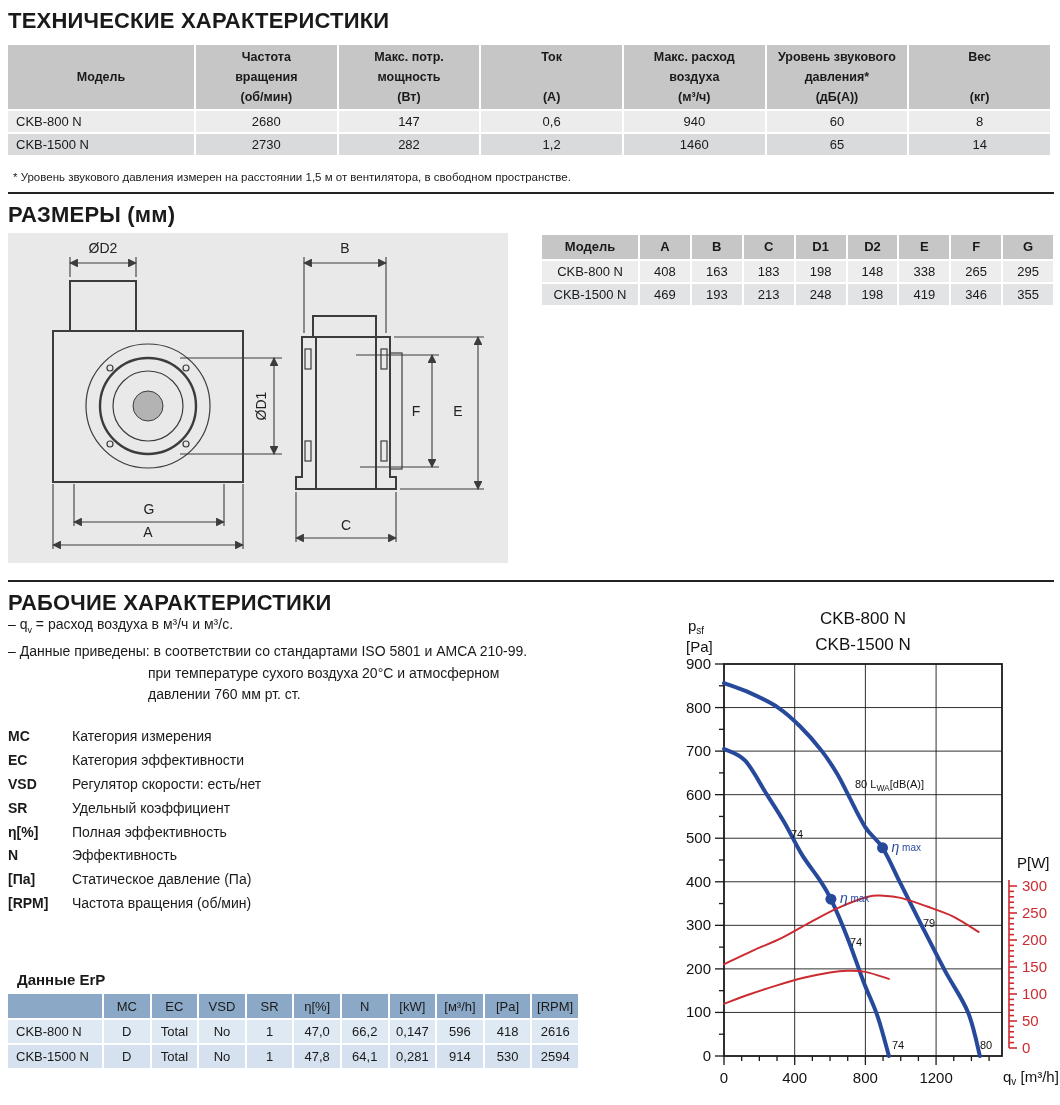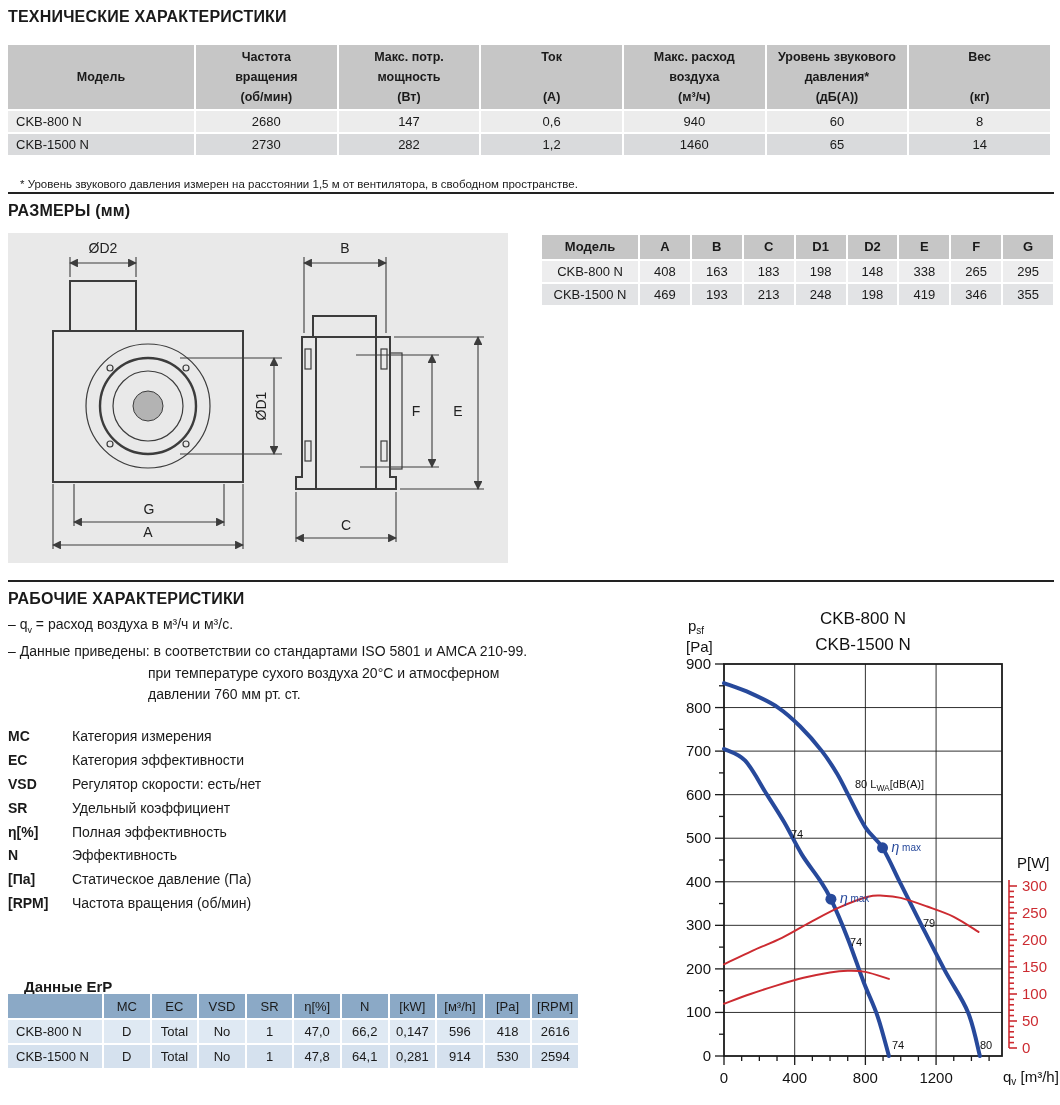--- a/index.html
+++ b/index.html
@@ -1,38 +1,38 @@
 <!DOCTYPE html>
 <html><head>
 <meta charset="utf-8">
 <style>
   html,body{margin:0;padding:0;background:#fff;}
   .page{position:relative;width:1060px;height:1105px;background:#fff;overflow:hidden;
         font-family:"Liberation Sans",sans-serif;color:#1a1a1a;}
   .abs{position:absolute;}
-  h1.sec{font-size:16px;font-weight:bold;margin:0;letter-spacing:.2px;}
-  h2.sub{font-size:15px;font-weight:bold;margin:16px;}
+  h1.sec{font-size:22px;font-weight:bold;margin:0;letter-spacing:.2px;}
+  h2.sub{font-size:15px;font-weight:bold;margin:9px;}
   .rule{position:absolute;left:8px;width:1046px;border-top:2px solid #222;height:0;}
 
   
   table.gtable{border-collapse:separate;border-spacing:2px;table-layout:fixed;}
   table.gtable th{background:#c6c6c6;font-weight:bold;font-size:12.5px;padding:2px 2px;vertical-align:top;margin-top:47px;}
   table.gtable td{font-size:13px;text-align:center;padding:3px 4px;}
   .hl{height:20px;line-height:20px;text-align:center;}
   #tech-table{width:1046px;}
   #tech-table th:first-child{width:182px;}
   #tech-table td.model,#erp-table td.model{text-align:left;padding-left:8px;}
   #tech-table tbody tr:nth-child(1) td{background:#ececec;}
   #tech-table tbody tr:nth-child(2) td{background:#d9dadc;}
   #dims-table{width:515px;}
   #dims-table th{height:20px;line-height:20px;font-size:13px;}
   #dims-table th:first-child{width:92px;}
   #dims-table tbody tr:nth-child(1) td{background:#ededee;}
   #dims-table tbody tr:nth-child(2) td{background:#e2e3e5;}
-  .footnote{font-size:11.5px;margin:10px;}
+  .footnote{font-size:11.5px;margin:3px;}
 
   
   #erp-table{width:574px;border-collapse:separate;border-spacing:2px;table-layout:fixed;}
   #erp-table th{background:#8ba9c6;font-weight:normal;font-size:13px;height:20px;padding:2px;}
   #erp-table th:first-child{width:90px;background:#8ba9c6;}
   #erp-table td{font-size:13px;text-align:center;padding:4px 2px;}
   #erp-table tbody tr:nth-child(1) td{background:#dfe9f3;}
   #erp-table tbody tr:nth-child(2) td{background:#d5e1ee;}
 
   

